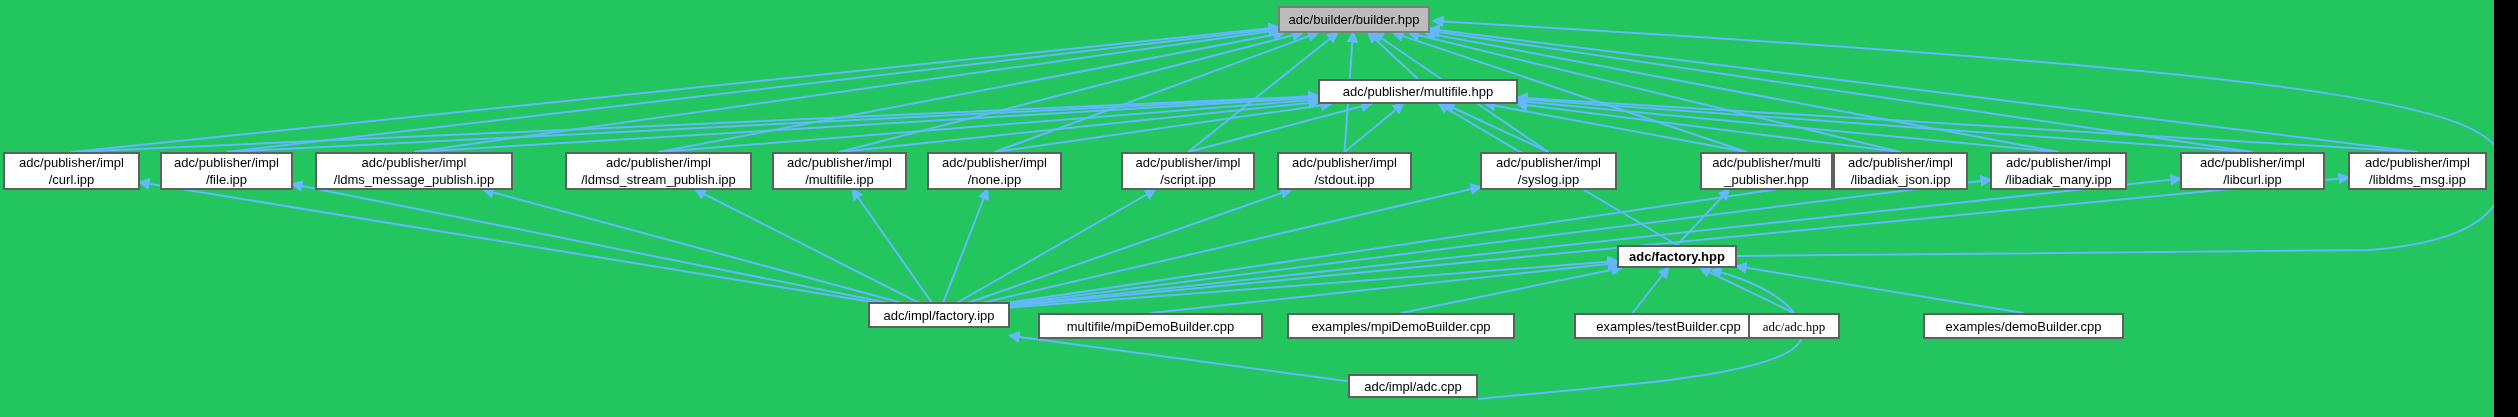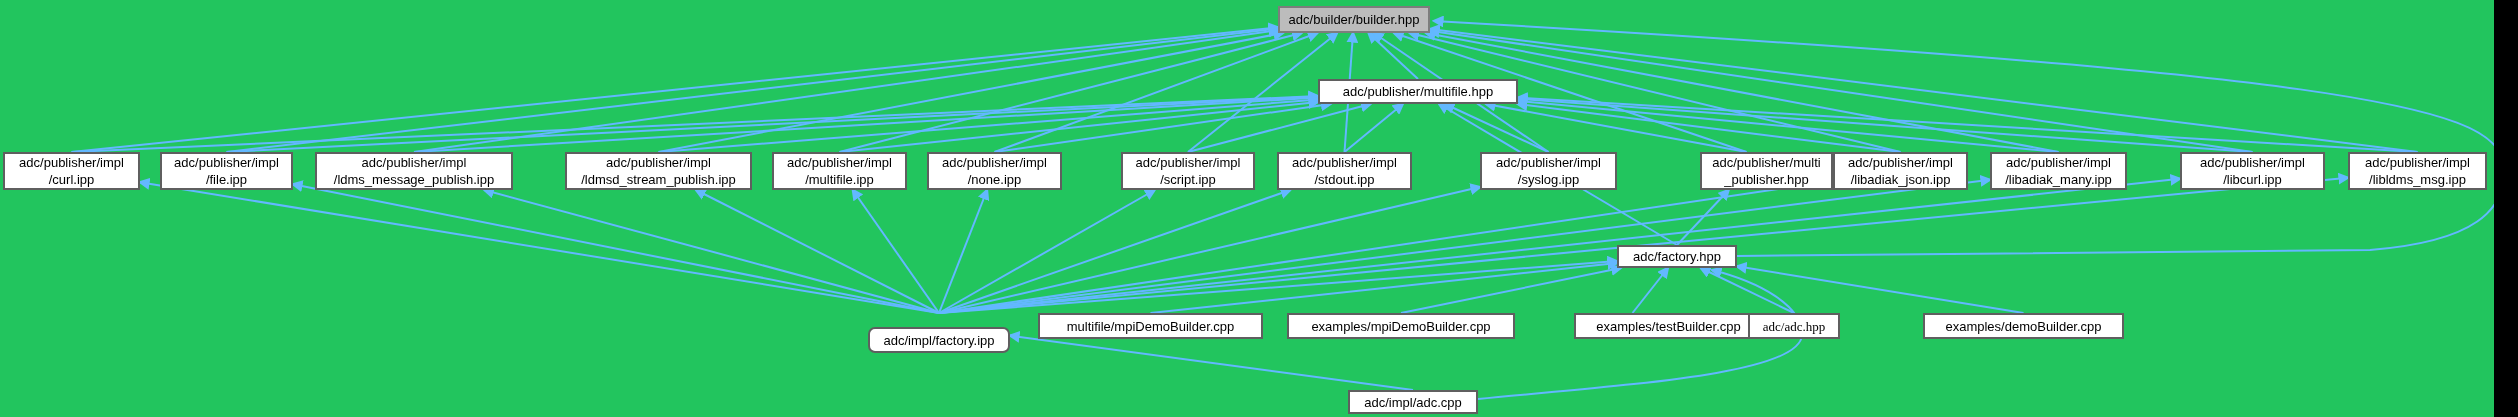--- a/index.html
+++ b/index.html
@@ -119,22 +119,22 @@
       <div class="gnode" style="left: 1680px; top: 152px; width: 133px; height: 38px; margin-left: 20px;">adc/publisher/multi
 _publisher.hpp</div>
       <div class="gnode" style="left: 1833px; top: 152px; width: 135px; height: 38px;">adc/publisher/impl
 /libadiak_json.ipp</div>
       <div class="gnode" style="left: 1990px; top: 152px; width: 137px; height: 38px;">adc/publisher/impl
 /libadiak_many.ipp</div>
       <div class="gnode" style="left: 2180px; top: 152px; width: 145px; height: 38px;">adc/publisher/impl
 /libcurl.ipp</div>
       <div class="gnode" style="left: 2348px; top: 152px; width: 139px; height: 38px;">adc/publisher/impl
 /libldms_msg.ipp</div>
-      <div class="gnode" style="left: 1617px; top: 245px; width: 120px; height: 23px;">adc/factory.hpp</div>
-      <div class="gnode" style="left: 868px; top: 327px; width: 142px; height: 26px; border-radius: 7px;">adc/impl/factory.ipp</div>
+      <div class="gnode" style="left: 1617px; top: 245px; width: 120px; height: 23px; font-weight: bold;">adc/factory.hpp</div>
+      <div class="gnode" style="left: 868px; top: 302px; width: 142px; height: 26px;">adc/impl/factory.ipp</div>
       <div class="gnode" style="left: 1038px; top: 313px; width: 225px; height: 26px;">multifile/mpiDemoBuilder.cpp</div>
       <div class="gnode" style="left: 1287px; top: 313px; width: 228px; height: 26px;">examples/mpiDemoBuilder.cpp</div>
       <div class="gnode" style="left: 1574px; top: 313px; width: 189px; height: 26px;">examples/testBuilder.cpp</div>
       <div class="gnode" style="left: 1748px; top: 313px; width: 92px; height: 26px; font-family: Liberation Serif, serif;">adc/adc.hpp</div>
       <div class="gnode" style="left: 1923px; top: 313px; width: 201px; height: 26px;">examples/demoBuilder.cpp</div>
-      <div class="gnode" style="left: 1348px; top: 390px; width: 130px; height: 24px; text-align: center;">adc/impl/adc.cpp</div>
+      <div class="gnode" style="left: 1348px; top: 374px; width: 130px; height: 24px; text-align: center;">adc/impl/adc.cpp</div>
     </div>
 </div>
 
 </body></html>

